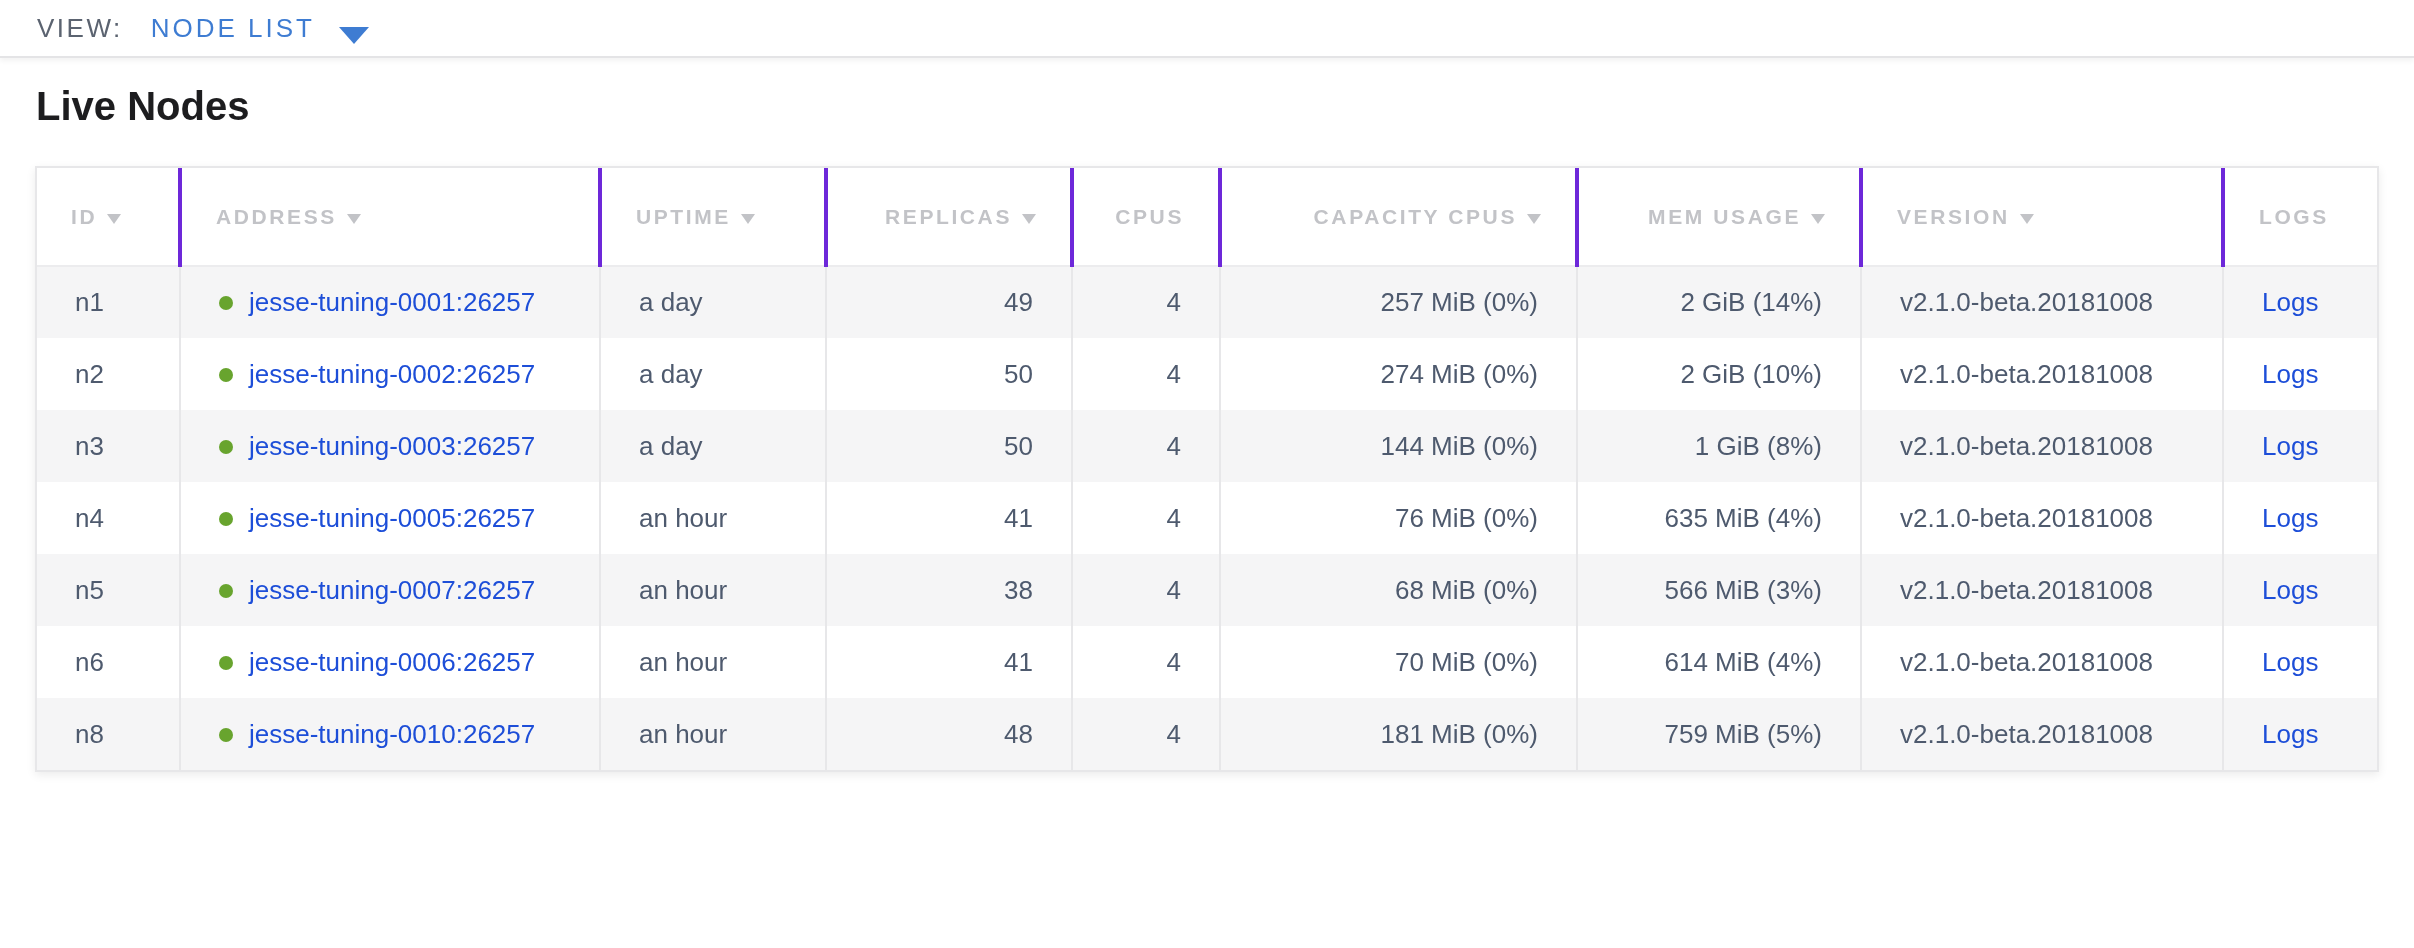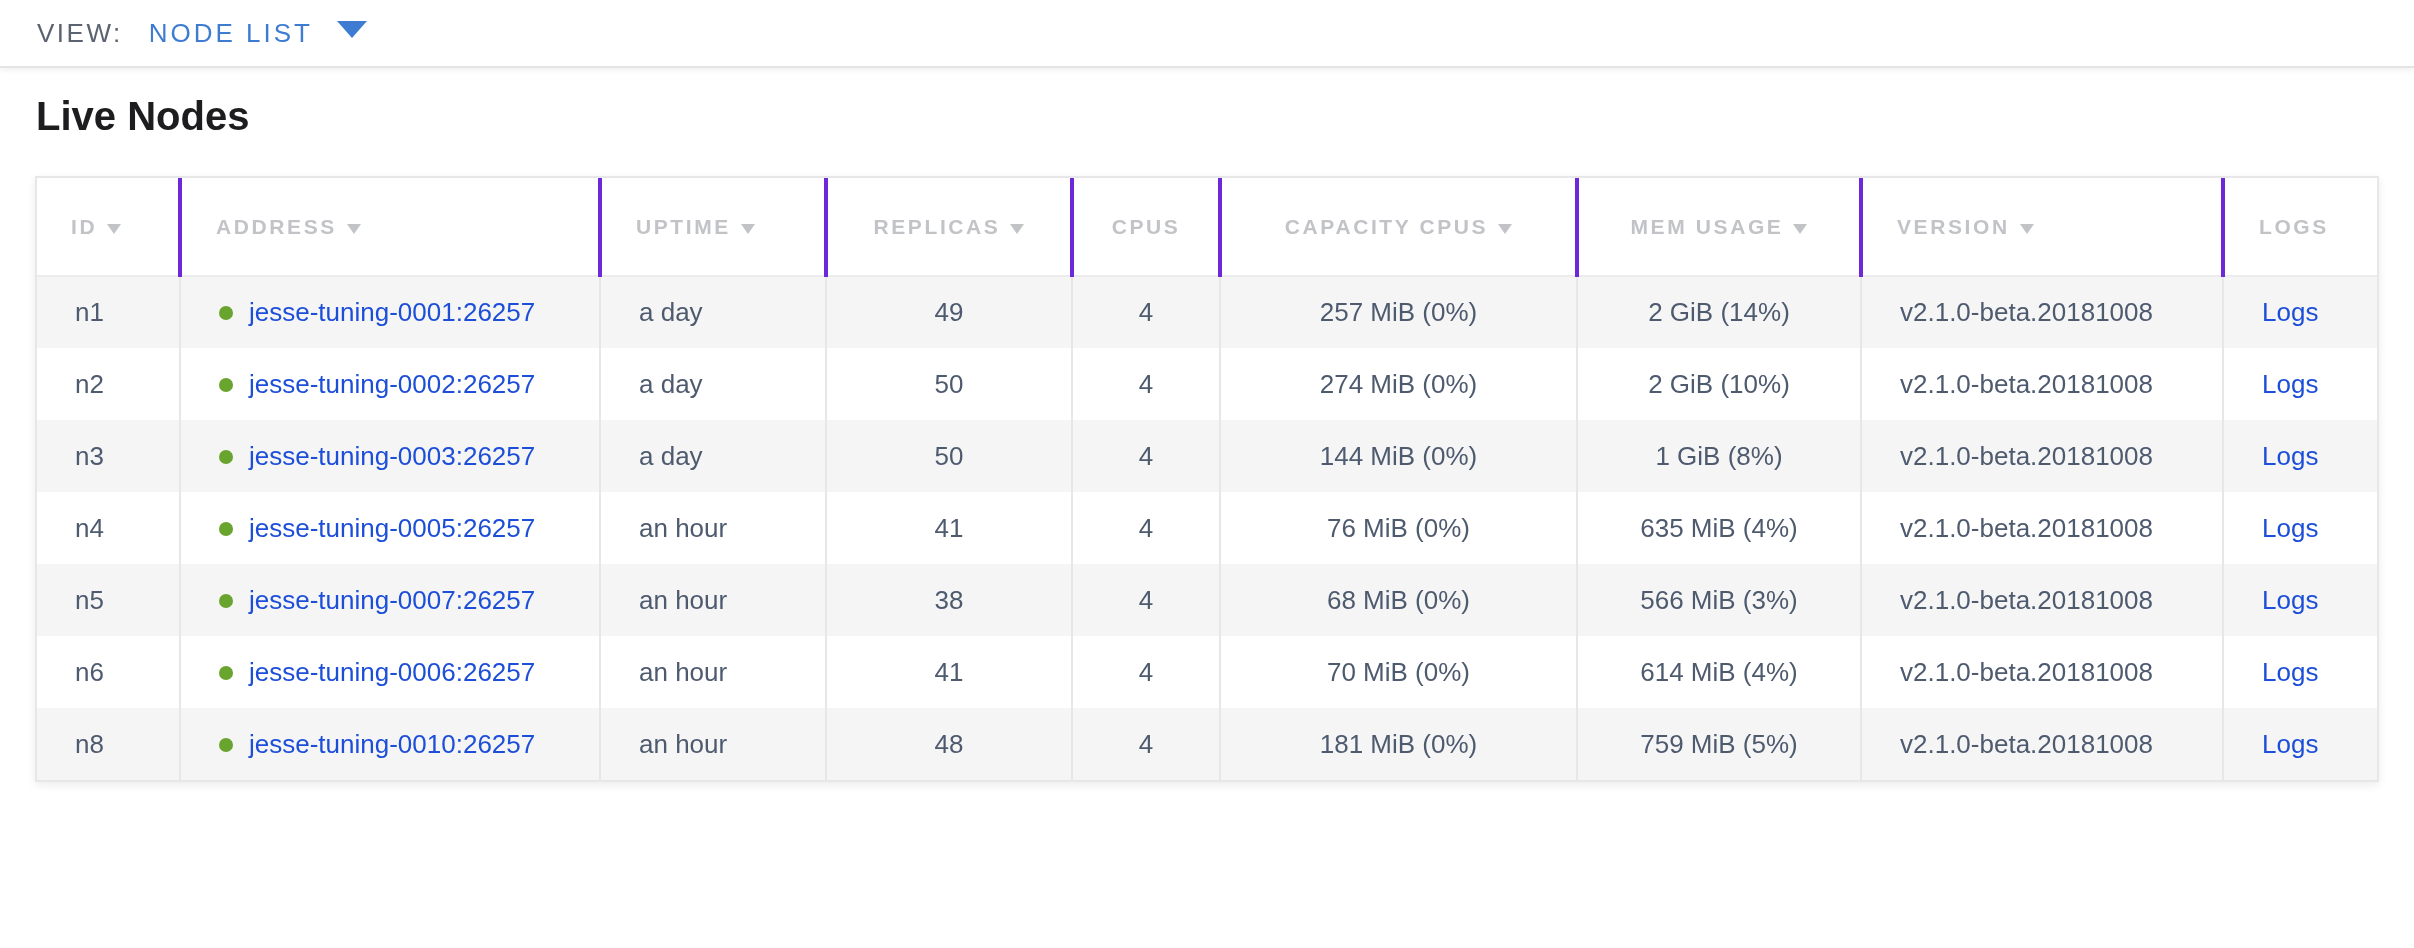--- a/index.html
+++ b/index.html
@@ -5,44 +5,43 @@
   * { margin: 0; padding: 0; box-sizing: border-box; }
   html, body {
     width: 2414px; height: 948px;
     background: #ffffff;
     overflow: hidden;
     font-family: "Liberation Sans", "DejaVu Sans", sans-serif;
   }
 
   
   .view-bar {
-    height: 68px;
+    height: 58px;
     display: flex;
     align-items: center;
     padding-left: 37px;
     background: #ffffff;
     border-bottom: 2px solid #e4e4e6;
     box-shadow: 0 3px 5px rgba(0,0,0,0.05);
     position: relative;
     z-index: 2;
-    gap: 16px;
   }
   .view-bar-label {
     font-size: 26px;
     letter-spacing: 2.5px;
     color: #5b6370;
     font-weight: 400;
   }
   .view-select {
     display: flex;
-    align-items: flex-start;
+    align-items: flex-end;
     background: none;
     border: none;
     cursor: pointer;
-    margin-left: 10px;
+    margin-left: 28px;
     font-family: inherit;
   }
   .view-select-value {
     font-size: 26px;
     letter-spacing: 3px;
     color: #3e7cd2;
     font-weight: 400;
   }
   .dd-caret {
     display: inline-block;
@@ -108,21 +107,21 @@
     vertical-align: middle;
     white-space: nowrap;
     border-right: 2px solid #e7e7e9;
     padding: 0 38px;
     overflow: hidden;
   }
   tbody tr:nth-child(odd)  { background: #f5f5f6; }
   tbody tr:nth-child(even) { background: #ffffff; }
 
   .align-left   { text-align: left; }
-  .align-right  { text-align: center; }
+  .align-right  { text-align: right; }
   .align-center { text-align: left; }
 
   .sort-caret {
     display: inline-block;
     width: 0; height: 0;
     border-left: 7px solid transparent;
     border-right: 7px solid transparent;
     border-top: 10px solid #c2c3c7;
     margin-left: 10px;
   }

